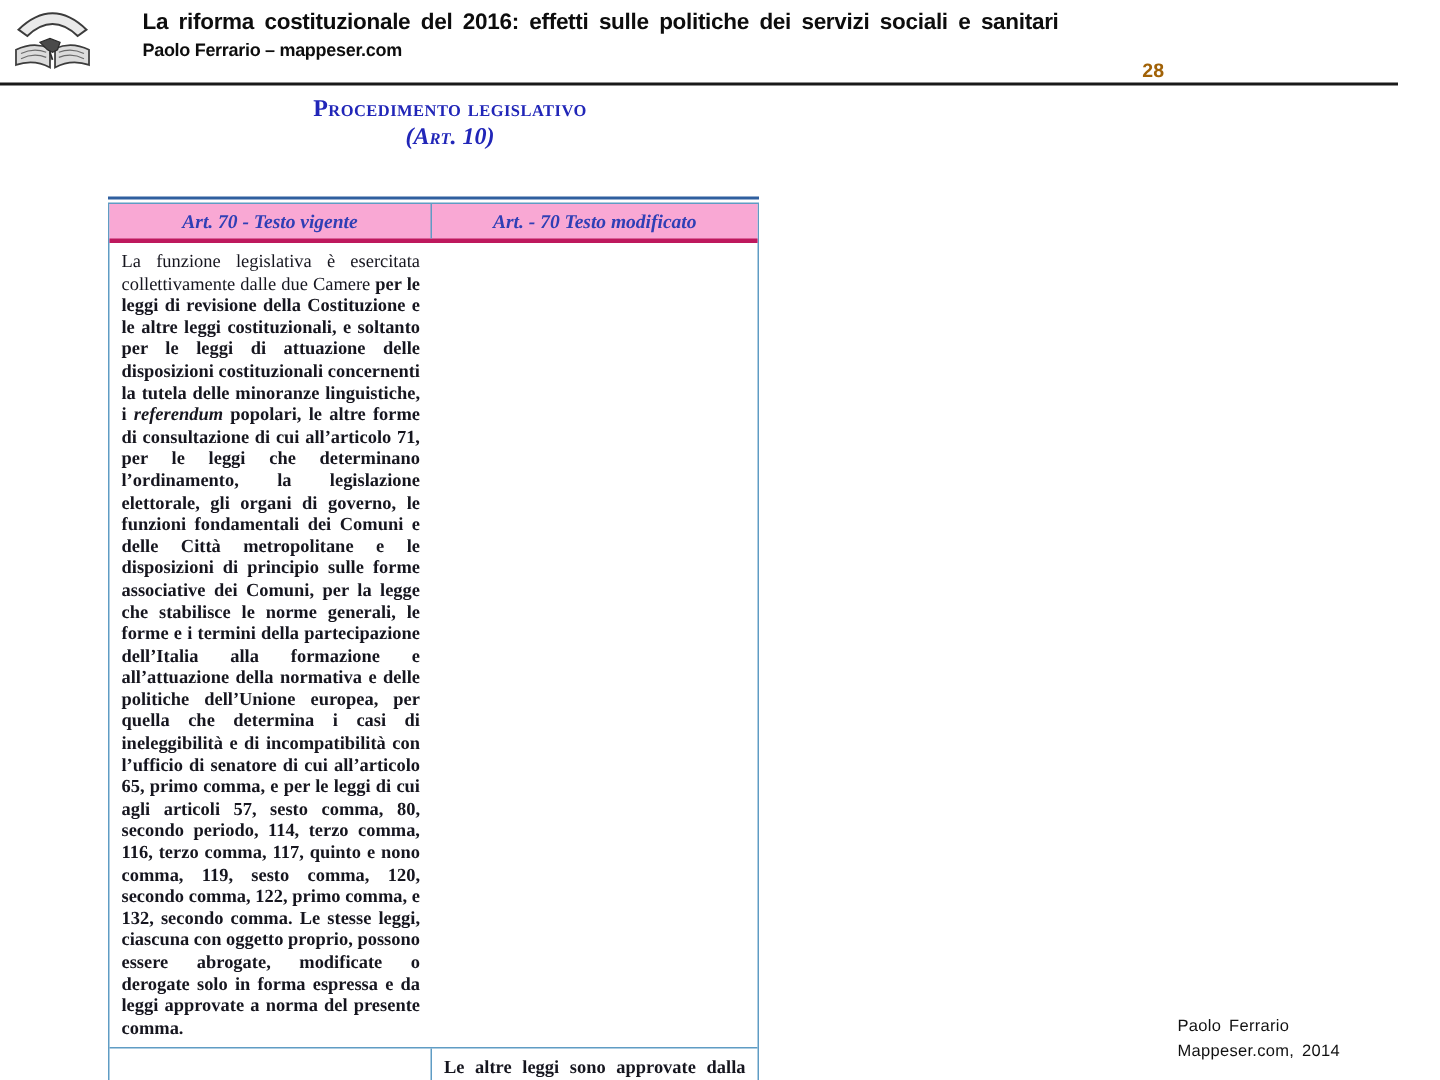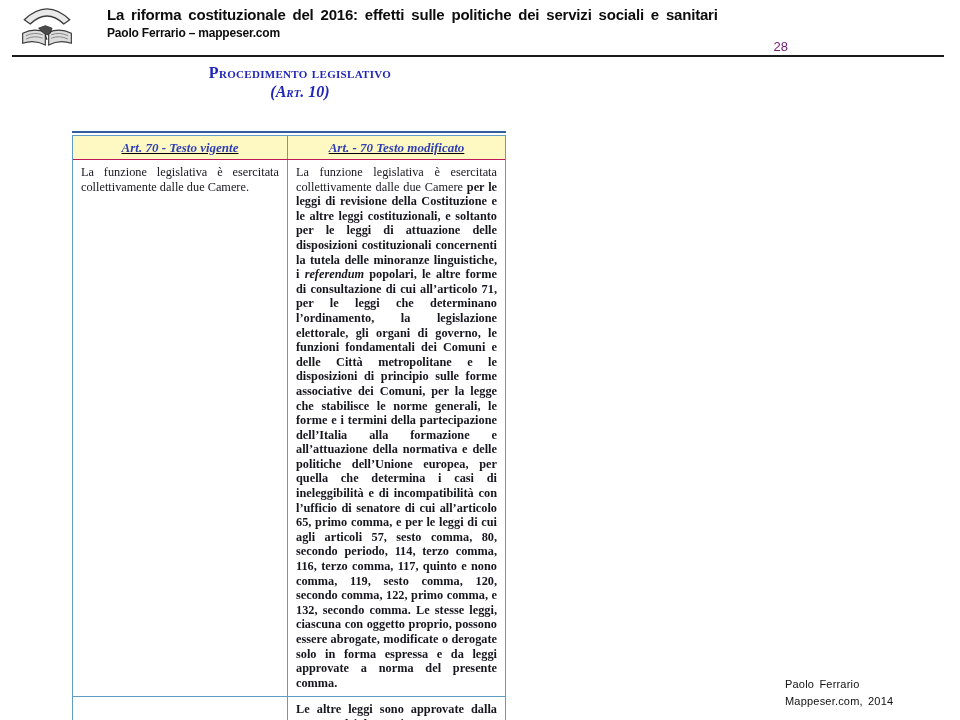--- a/index.html
+++ b/index.html
@@ -6,34 +6,34 @@
   html, body { width: 960px; height: 720px; }
   body {
     position: relative;
     width: 960px; height: 720px;
     background: #ffffff;
     font-family: "Liberation Sans", sans-serif;
     overflow: hidden;
   }
 
   
-  .slide-header { position: absolute; left: 12px; top: 0; width: 784px; height: 58px; }
+  .slide-header { position: absolute; left: 0; top: 0; width: 784px; height: 58px; }
   .logo { position: absolute; left: 8px; top: 3px; width: 54px; height: 47px; }
   .header-titles { position: absolute; left: 95px; top: 6px; width: 760px; }
   .header-title-1 {
     font-size: 15px; font-weight: bold; color: #0d0d0d;
     letter-spacing: -0.2px; word-spacing: 3px; line-height: 18px;
   }
   .header-title-2 {
     font-size: 12px; font-weight: bold; color: #0d0d0d;
     letter-spacing: -0.2px; line-height: 18px;
   }
   .page-number {
     position: absolute; right: 8px; top: 39px;
-    font-size: 13px; font-weight: normal; color: #701a75;
+    font-size: 13px; font-weight: bold; color: #a16207;
   }
   .header-rule {
     position: absolute; left: 0; top: 55px; width: 932px; height: 2px;
     background: #1a1a1a;
   }
 
   
   .article-heading {
     position: absolute; left: 90px; top: 63px; width: 420px;
     text-align: center;
@@ -48,21 +48,21 @@
 
   
   .doc-table { position: absolute; left: 72px; top: 131px; width: 434px; }
   .doc-table .top-rule { height: 2px; background: #2f5f9f; }
   .doc-table .inner {
     margin-top: 2px;
     border: 1px solid #5f9cc4;
     background: #ffffff;
   }
   .t-row { display: grid; grid-template-columns: 215px 1fr; }
-  .t-head { background: #fef9c3; border-bottom: 1px solid #be185d; text-decoration: underline; }
+  .t-head { background: #f9a8d4; border-bottom: 3px solid #be185d; }
   .t-head .t-cell {
     font-family: "Liberation Serif", serif;
     font-style: italic; font-weight: bold;
     color: #2f3fb5; font-size: 13px;
     text-align: center; padding: 4px 2px 3px 2px;
   }
   .t-cell { padding: 5px 8px 6px 8px; }
   .t-cell.left-col { border-right: 1px solid #5f9cc4; }
   .t-body-text {
     font-family: "Liberation Serif", serif;
@@ -117,21 +117,20 @@
 <div class="doc-table">
   <div class="top-rule"></div>
   <div class="inner">
 
     <div class="t-row t-head">
       <div class="t-cell left-col">Art. 70 - Testo vigente</div>
       <div class="t-cell">Art. - 70 Testo modificato</div>
     </div>
 
     <div class="t-row row-main">
-      <div class="t-cell left-col t-body-text"><span class="seg-normal">La funzione legislativa è esercitata collettivamente dalle due Camere.</span></div>
       <div class="t-cell t-body-text"><span class="seg-normal">La funzione legislativa è esercitata collettivamente dalle due Camere </span><span class="seg-bold">per le leggi di revisione della Costituzione e le altre leggi costituzionali, e soltanto per le leggi di attuazione delle disposizioni costituzionali concernenti la tutela delle minoranze linguistiche, i </span><span class="seg-bold-italic">referendum</span><span class="seg-bold"> popolari, le altre forme di consultazione di cui all’articolo 71, per le leggi che determinano l’ordinamento, la legislazione elettorale, gli organi di governo, le funzioni fondamentali dei Comuni e delle Città metropolitane e le disposizioni di principio sulle forme associative dei Comuni, per la legge che stabilisce le norme generali, le forme e i termini della partecipazione dell’Italia alla formazione e all’attuazione della normativa e delle politiche dell’Unione europea, per quella che determina i casi di ineleggibilità e di incompatibilità con l’ufficio di senatore di cui all’articolo 65, primo comma, e per le leggi di cui agli articoli 57, sesto comma, 80, secondo periodo, 114, terzo comma, 116, terzo comma, 117, quinto e nono comma, 119, sesto comma, 120, secondo comma, 122, primo comma, e 132, secondo comma. Le stesse leggi, ciascuna con oggetto proprio, possono essere abrogate, modificate o derogate solo in forma espressa e da leggi approvate a norma del presente comma.</span></div>
     </div>
 
     <div class="t-row row-last">
       <div class="t-cell left-col t-body-text"></div>
       <div class="t-cell t-body-text"><span class="seg-bold">Le altre leggi sono approvate dalla Camera dei deputati.</span></div>
     </div>
 
   </div>
 </div>

